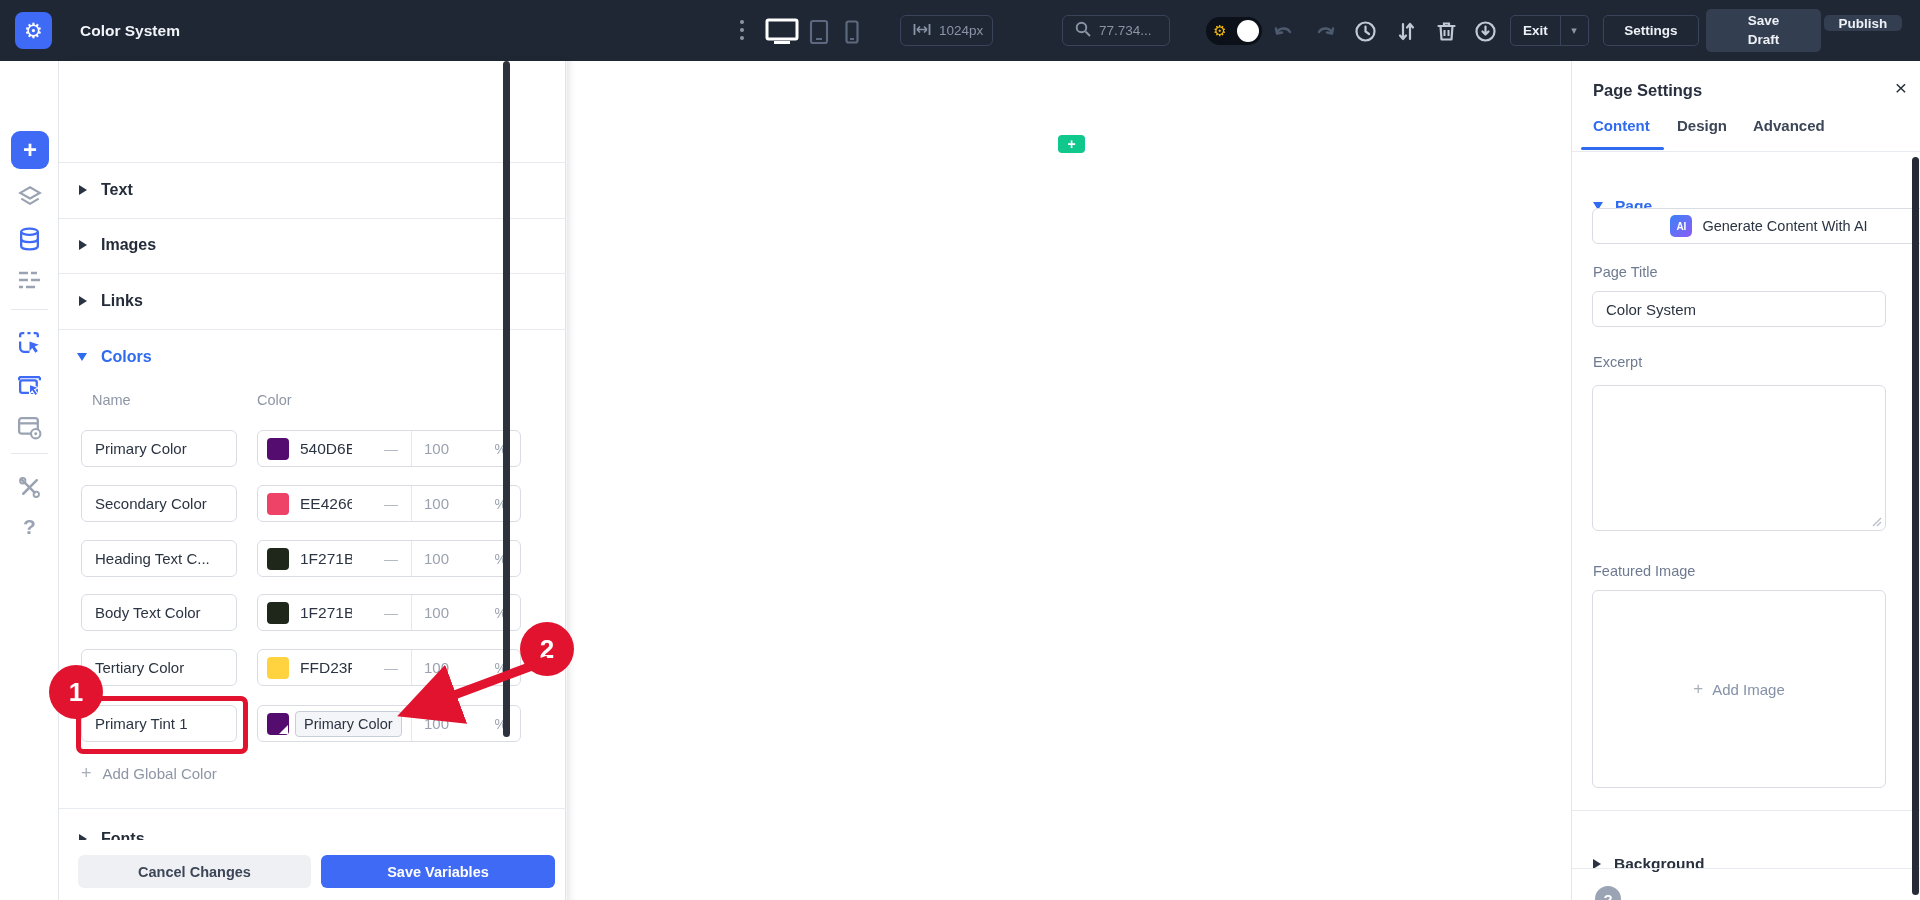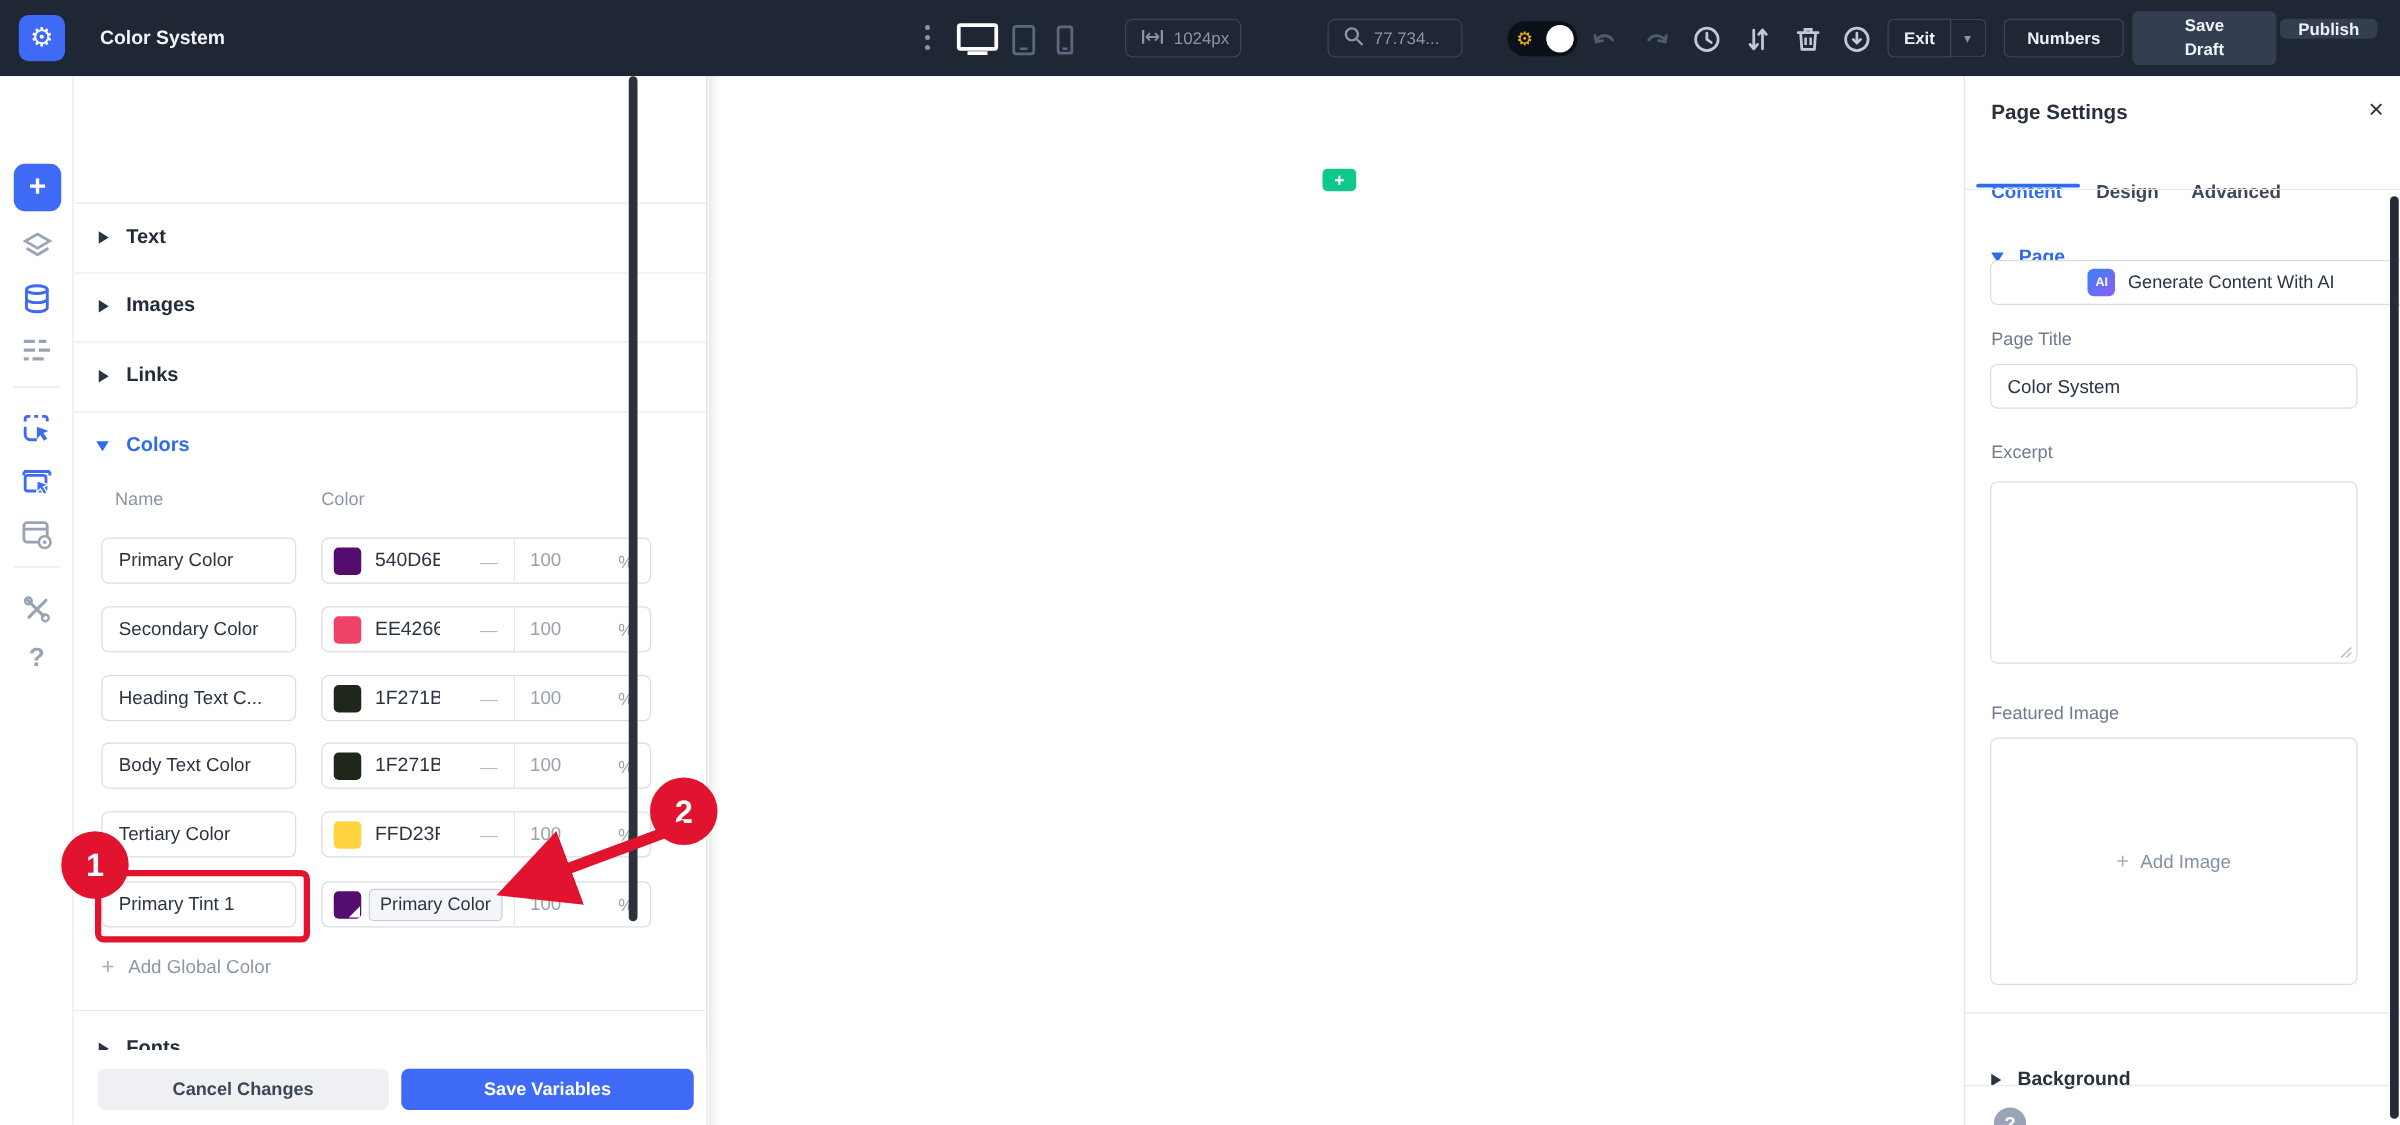--- a/index.html
+++ b/index.html
@@ -64,21 +64,21 @@
   .anno-arrow{position:absolute;left:380px;top:630px;width:210px;height:110px;z-index:6;}
 
   
   #canvas{position:absolute;left:567px;top:61px;width:1004px;height:839px;background:#fff;box-shadow:inset 10px 0 10px -10px rgba(20,30,50,.18);}
   .green-plus{position:absolute;left:491px;top:74px;width:27px;height:18px;border-radius:4px;background:#10c78c;color:#fff;font-size:14px;font-weight:700;display:flex;align-items:center;justify-content:center;line-height:1;}
 
   
   #settings{position:absolute;left:1571px;top:61px;width:349px;height:839px;background:#fff;border-left:1px solid #e3e6ea;overflow:hidden;}
   .ps-title{position:absolute;left:21px;top:20px;font-size:16.5px;font-weight:700;color:#29303d;}
   .ps-close{position:absolute;left:316px;top:14px;width:26px;height:26px;display:flex;align-items:center;justify-content:center;font-size:21px;color:#29303d;}
-  .ps-tab{position:absolute;top:56px;font-size:15px;font-weight:700;color:#3d4656;margin-top:28px;}
+  .ps-tab{position:absolute;top:56px;font-size:15px;font-weight:700;color:#3d4656;}
   .ps-tab.active{color:#2f6bef;}
   .ps-underline{position:absolute;left:9px;top:86px;width:83px;height:3px;border-radius:2px;background:#2f6bef;}
   .ps-div{position:absolute;left:0;width:349px;height:1px;background:#e7eaee;}
   .ps-sec{position:absolute;left:21px;display:flex;align-items:center;margin-top:24px;}
   .ps-sec .lbl{margin-left:12px;font-size:15.5px;font-weight:700;color:#2f6bef;}
   .ps-sec .lbl.dark{color:#29303d;}
   .ai-btn{position:absolute;left:20px;top:147px;width:354px;height:36px;border:1px solid #d9dde3;border-radius:6px;background:#fff;display:flex;align-items:center;justify-content:center;gap:10px;}
   .ai-ico{width:22px;height:22px;border-radius:5px;background:linear-gradient(135deg,#3b82f6,#8b5cf6);color:#fff;font-size:10px;font-weight:700;display:flex;align-items:center;justify-content:center;}
   .ai-lbl{font-size:14.5px;color:#2b3442;}
   .ps-label{position:absolute;left:21px;font-size:14.5px;color:#6e7a90;}
@@ -183,21 +183,21 @@
     </div>
     <div class="tb-icon" style="left:1473px;">
       <svg width="23" height="23" viewBox="0 0 23 23">
           <circle cx="11.5" cy="11.5" r="9" fill="none" stroke="#c2c9d6" stroke-width="2.2"></circle>
           <path d="M11.5 6.5 v8 M11.5 14.5 l-3-3 M11.5 14.5 l3-3" fill="none" stroke="#c2c9d6" stroke-width="2.2" stroke-linecap="round" stroke-linejoin="round"></path>
         </svg>
     </div>
 
     <button class="tb-btn" style="left:1510px;width:51px;border-radius:5px 0 0 5px;">Exit</button>
     <div class="exit-chev">▾</div>
-    <button class="tb-btn" style="left:1603px;width:96px;">Numbers</button>
+    <button class="tb-btn" style="left:1603px;width:96px;">Settings</button>
     <button class="tb-btn filled" style="left:1706px;top:9px;width:115px;height:43px;">
         <span style="display:block;width:52px;line-height:1.35;text-align:center;">Save Draft</span>
       </button>
     <button class="tb-btn filled" style="left:1824px;width:78px;height:16px;">Publish</button>
   </div>
 
   <div id="rail">
     <div class="rail-add">+</div>
     <div class="rail-item" style="top:116px;">
       <svg width="26" height="26" viewBox="0 0 24 24">

